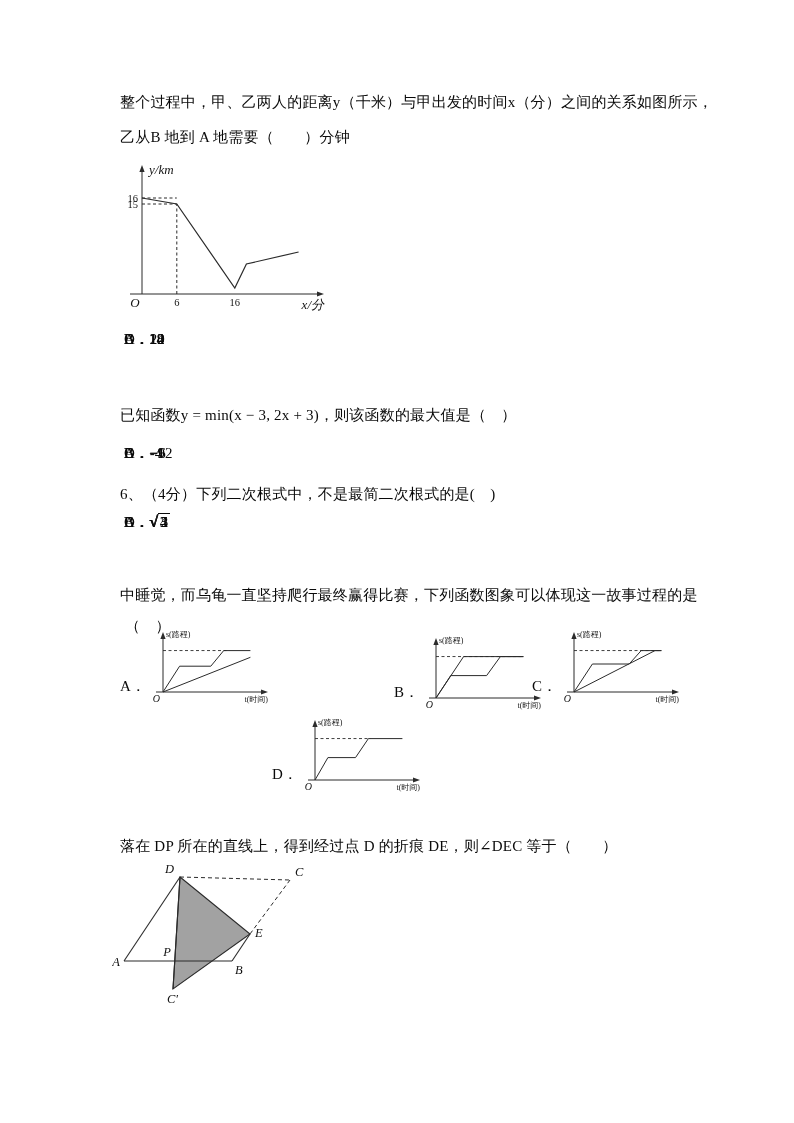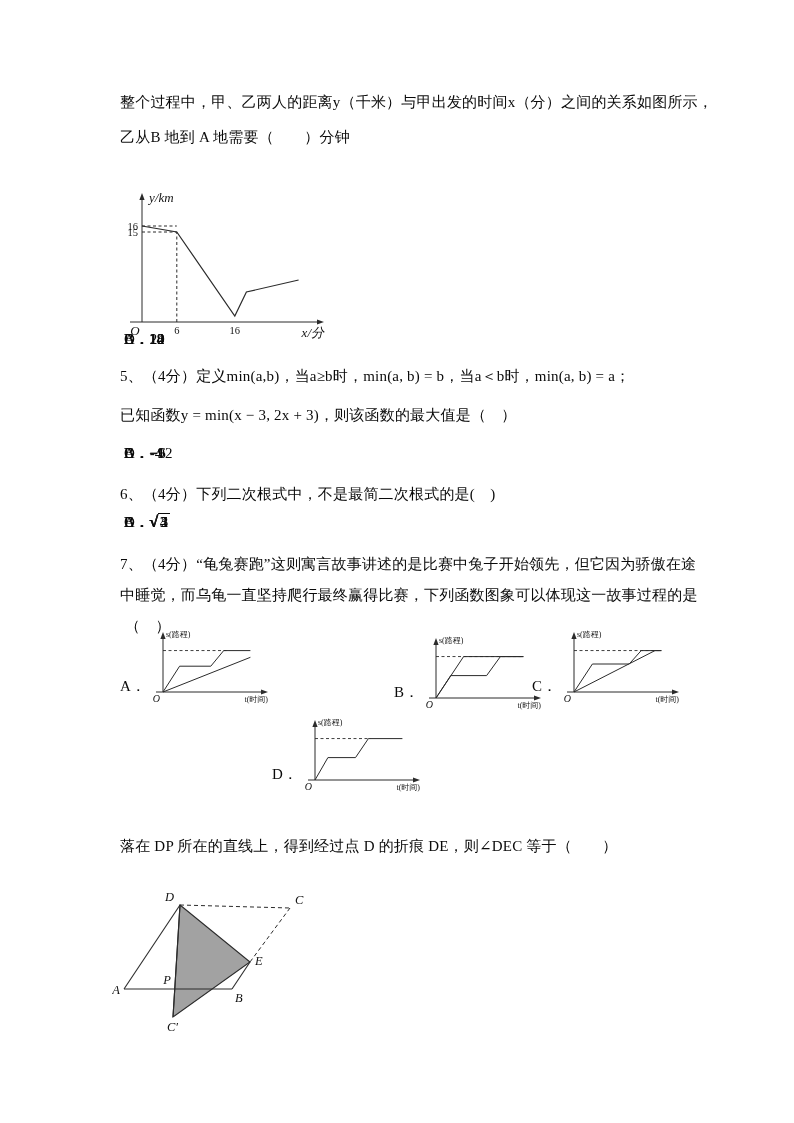--- a/index.html
+++ b/index.html
@@ -6,21 +6,21 @@
   .page{position:relative;width:794px;height:1123px;margin:0 auto;background:#ffffff;
         font-family:"Liberation Serif","DejaVu Serif",serif;color:#0a0a0a;overflow:hidden;}
   .tline{position:absolute;left:120px;width:565px;margin:0;font-size:15px;line-height:1.35;
          letter-spacing:0.2px;white-space:nowrap;}
   .optrow{position:absolute;left:124px;width:585px;height:22px;}
   .optrow .opt{position:absolute;top:0;font-size:15px;white-space:nowrap;}
   .opt.c1{left:0}.opt.c2{left:138}.opt.c3{left:276}.opt.c4{left:416}
   .sqrt{white-space:nowrap;}
   .sqrt .rsign{font-size:16px;}
   .sqrt .rnum{border-top:1px solid #0a0a0a;padding:0 2px;}
-  .figwrap{position:absolute;margin-top:28px;}
+  .figwrap{position:absolute;}
   .race-wrap{position:absolute;left:120px;top:628px;width:600px;height:172px;}
   .rg{position:absolute;display:flex;align-items:flex-end;}
   .rg-label{font-size:15px;margin-right:2px;padding-bottom:12px;}
   svg text{font-family:"Liberation Serif","DejaVu Serif",serif;}
   .sl{stroke:#2b2b2b;stroke-width:1.1;}
   .dl{stroke:#2b2b2b;stroke-width:1;stroke-dasharray:4 3;}
   .glbl{font-style:italic;font-size:12.5px;fill:#111;}
 </style>
 </head>
 <body>
@@ -50,40 +50,38 @@
       </svg>
   </div>
 
   <div class="optrow" style="top:330px">
     <span class="opt c1">A．12</span>
     <span class="opt c2">B．14</span>
     <span class="opt c3">C．18</span>
     <span class="opt c4">D．20</span>
   </div>
 
-  <p class="tline" style="top:366px">5、（4分）定义min(a,b)，当a≥b时，min(a, b) = b，当a＜b时，min(a, b) = a；</p>
   <p class="tline" style="top:405px">已知函数y = min(x − 3, 2x + 3)，则该函数的最大值是（　）</p>
 
   <div class="optrow" style="top:444px">
     <span class="opt c1">A．−6</span>
     <span class="opt c2">B．−9</span>
     <span class="opt c3">C．−12</span>
     <span class="opt c4">D．-4</span>
   </div>
 
   <p class="tline" style="top:484px">6、（4分）下列二次根式中，不是最简二次根式的是(　)</p>
 
   <div class="optrow" style="top:513px">
     <span class="opt c1"><span>A．</span><span class="sqrt"><span class="rsign">√</span><span class="rnum">2</span></span></span>
     <span class="opt c2"><span>B．</span><span class="sqrt"><span class="rsign">√</span><span class="rnum">3</span></span></span>
     <span class="opt c3"><span>C．</span><span class="sqrt"><span class="rsign">√</span><span class="rnum">4</span></span></span>
     <span class="opt c4"><span>D．</span><span class="sqrt"><span class="rsign">√</span><span class="rnum">5</span></span></span>
   </div>
 
-  <p class="tline" style="top:554px">7、（4分）“龟兔赛跑”这则寓言故事讲述的是比赛中兔子开始领先，但它因为骄傲在途</p>
   <p class="tline" style="top:585px">中睡觉，而乌龟一直坚持爬行最终赢得比赛，下列函数图象可以体现这一故事过程的是</p>
   <p class="tline" style="top:616px;left:125px">（　）</p>
 
   <div class="race-wrap">
     <div class="rg" style="left:0;top:0">
       <span class="rg-label">A．</span>
       <svg width="128" height="80">
           <line x1="15" y1="64" x2="15" y2="7" stroke="#2b2b2b" stroke-width="1"></line>
           <polygon points="12.4,11 15,4 17.6,11" fill="#2b2b2b"></polygon>
           <line x1="8" y1="64" x2="116" y2="64" stroke="#2b2b2b" stroke-width="1"></line>

